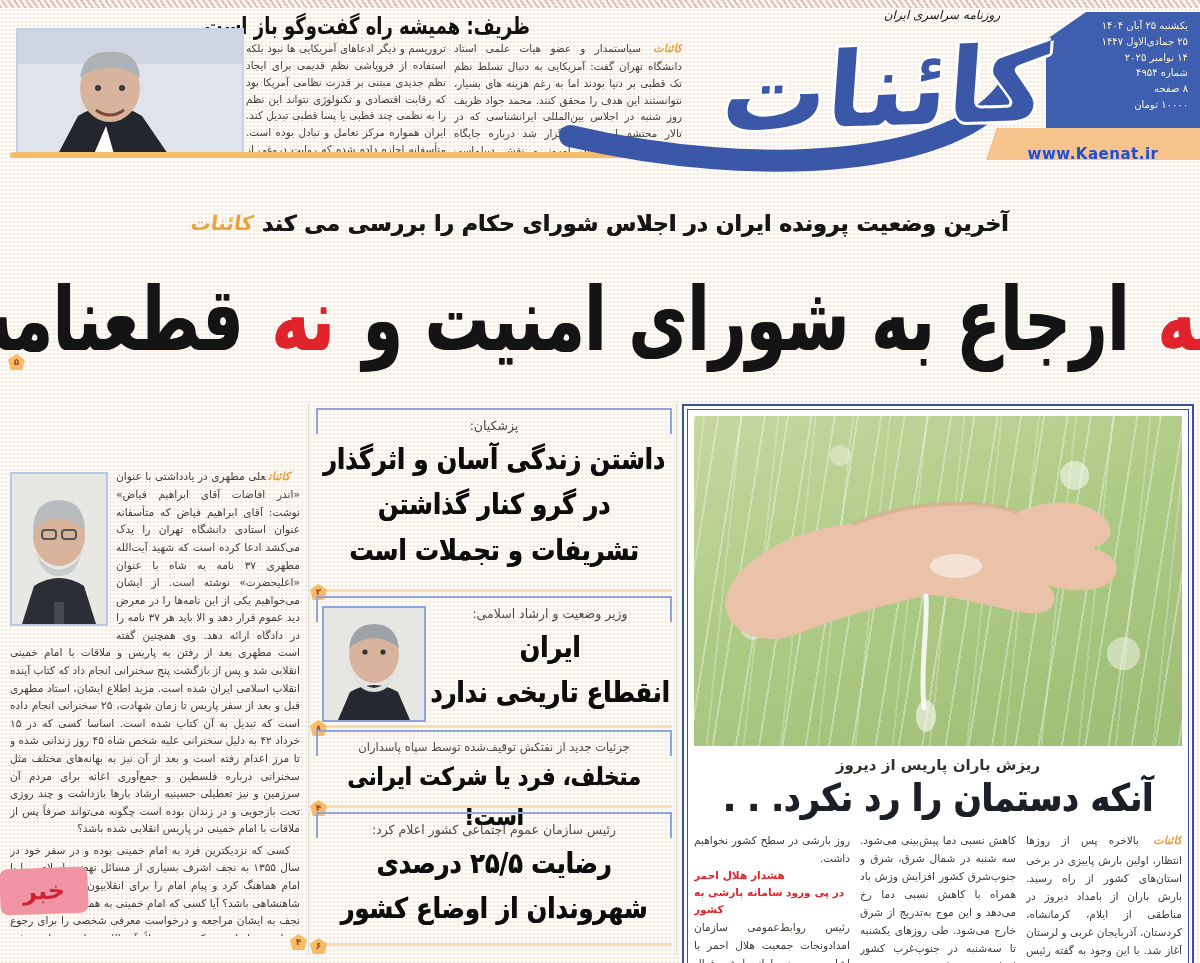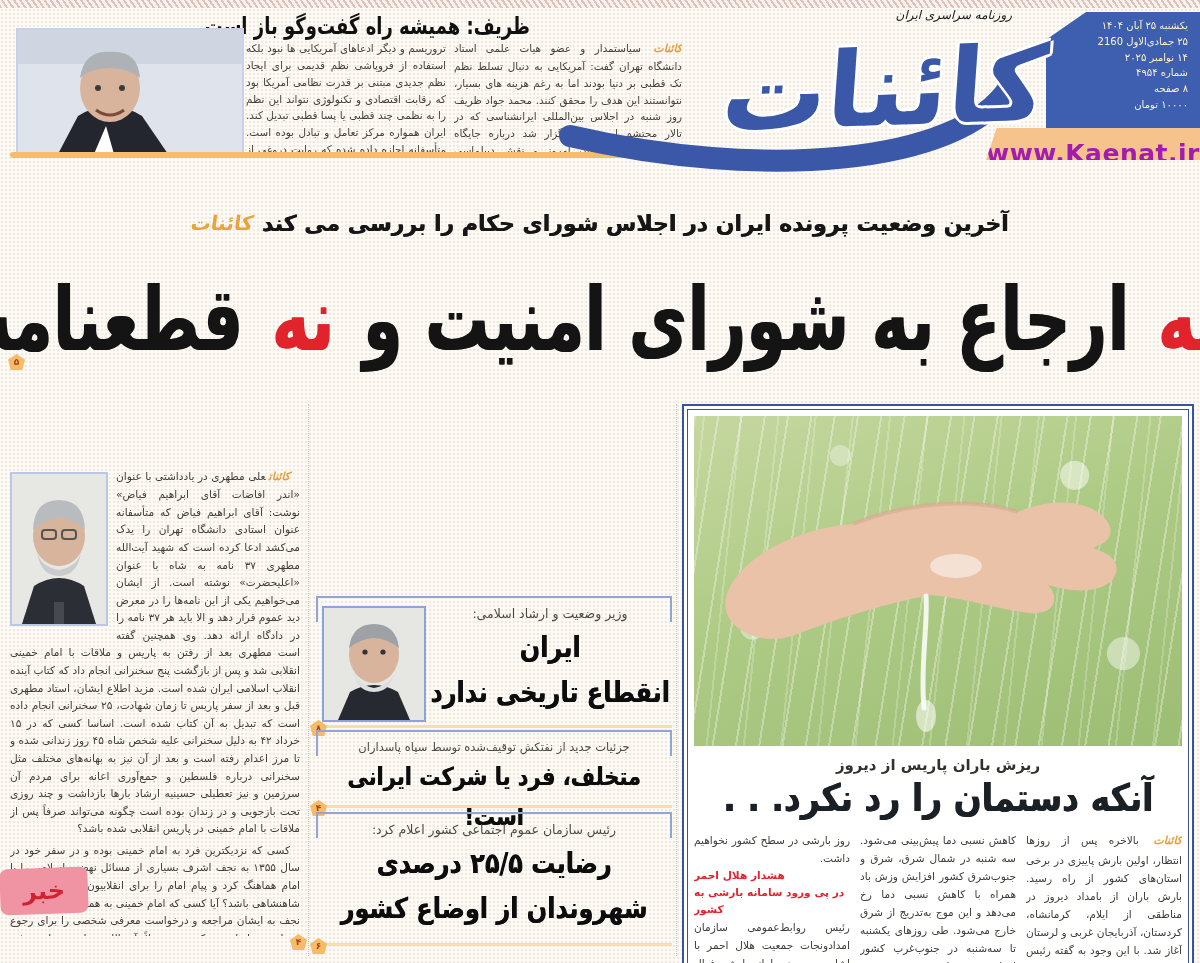--- a/index.html
+++ b/index.html
@@ -28,29 +28,29 @@
     font-size:10.4px;line-height:1.62;text-align:justify;color:#44413c;}
   .zarif-col.a{left:246px;width:200px;}
   .zarif-col.b{left:454px;width:228px;}
   .inline-logo{color:#e59f3c;font-weight:bold;font-style:italic;font-size:11px;padding-left:3px;}
   .brand-big{left:655px;top:14px;width:460px;height:150px;line-height:150px;text-align:center;
     font-size:104px;font-weight:bold;color:#3a57a8;z-index:4;
     transform:skewX(-6deg) rotate(-2deg);
     text-shadow:3px 0 0 #fff,-3px 0 0 #fff,0 3px 0 #fff,0 -3px 0 #fff,2px 2px 0 #fff,-2px -2px 0 #fff;}
   .brand-swoosh{left:540px;top:78px;width:500px;height:100px;z-index:3;pointer-events:none;}
   .brand-tagline{left:872px;top:8px;width:140px;font-size:12px;font-style:italic;color:#1c1c1c;
-    text-align:right;z-index:5;white-space:nowrap;}
+    text-align:center;z-index:5;white-space:nowrap;}
   .date-box{left:1046px;top:12px;width:154px;height:116px;background:#3e5fb0;z-index:2;
     clip-path:polygon(26% 0,100% 0,100% 100%,0 100%,0 24%);
     padding:6px 12px 0 8px;box-sizing:border-box;}
   .date-box div{font-size:10px;font-weight:normal;color:#fdf3cf;line-height:1.58;text-align:right;white-space:nowrap;}
   .www-strip{left:986px;top:128px;width:214px;height:32px;background:#f6c38d;z-index:1;
     clip-path:polygon(5% 0,100% 0,100% 100%,0 100%);
     display:flex;align-items:center;justify-content:center;}
-  .www-strip span{color:#a21caf;font-weight:bold;font-size:25px;letter-spacing:.5px;margin-top:19px;}
+  .www-strip span{color:#1d4ed8;font-weight:bold;font-size:15px;letter-spacing:.5px;margin-top:19px;}
   .orange-rule{left:10px;top:152px;width:704px;height:6px;background:#f5bd68;border-radius:3px;}
   
   .kicker-band{left:230px;top:200px;width:740px;height:46px;display:flex;align-items:center;
     justify-content:center;gap:8px;}
   .kicker-band .txt{font-size:22px;font-weight:bold;color:#161616;white-space:nowrap;
     text-shadow:.6px 0 0 #161616;}
   .kicker-band .klogo{color:#e8a33d;font-weight:bold;font-size:20px;transform:skewX(-8deg);
     order:2; }
   
   .main-headline{left:8px;top:248px;width:1184px;height:144px;display:flex;align-items:center;
@@ -144,21 +144,21 @@
 
   <div class="abs brand-tagline">روزنامه سراسری ایران</div>
   <div class="abs brand-big">کائنات</div>
   <svg class="abs brand-swoosh" viewBox="0 0 500 100">
     <path d="M470 8 C 420 88, 220 102, 30 58" stroke="#3a57a8" stroke-width="22" fill="none" stroke-linecap="round"></path>
     <path d="M470 8 C 420 88, 220 102, 30 58" stroke="#ffffff" stroke-width="28" fill="none" stroke-linecap="round" opacity="0"></path>
   </svg>
 
   <div class="abs date-box">
     <div>یکشنبه ۲۵ آبان ۱۴۰۴</div>
-    <div>۲۵ جمادی‌الاول 2160</div>
+    <div>۲۵ جمادی‌الاول ۱۴۴۷</div>
     <div>۱۴ نوامبر ۲۰۲۵</div>
     <div>شماره ۴۹۵۴</div>
     <div>۸ صفحه</div>
     <div>۱۰۰۰۰ تومان</div>
   </div>
 
   <div class="abs www-strip">
     <span dir="ltr">www.Kaenat.ir</span>
   </div>
 
@@ -192,20 +192,28 @@
     </div>
     <p><span class="inline-logo">کائنات</span><span>علی مطهری در یادداشتی با عنوان «اندر افاضات آقای ابراهیم فیاض» نوشت: آقای ابراهیم فیاض که متأسفانه عنوان استادی دانشگاه تهران را یدک می‌کشد ادعا کرده است که شهید آیت‌الله مطهری ۳۷ نامه به شاه با عنوان «اعلیحضرت» نوشته است. از ایشان می‌خواهیم یکی از این نامه‌ها را در معرض دید عموم قرار دهد و الا باید هر ۳۷ نامه را در دادگاه ارائه دهد. وی همچنین گفته است مطهری بعد از رفتن به پاریس و ملاقات با امام خمینی انقلابی شد و پس از بازگشت پنج سخنرانی انجام داد که کتاب آینده انقلاب اسلامی ایران شده است. مزید اطلاع ایشان، استاد مطهری قبل و بعد از سفر پاریس تا زمان شهادت، ۲۵ سخنرانی انجام داده است که تبدیل به آن کتاب شده است. اساسا کسی که در ۱۵ خرداد ۴۲ به دلیل سخنرانی علیه شخص شاه ۴۵ روز زندانی شده و تا مرز اعدام رفته است و بعد از آن نیز به بهانه‌های مختلف مثل سخنرانی درباره فلسطین و جمع‌آوری اعانه برای مردم آن سرزمین و نیز تعطیلی حسینیه ارشاد بارها بازداشت و چند روزی تحت بازجویی و در زندان بوده است چگونه می‌تواند صرفاً پس از ملاقات با امام خمینی در پاریس انقلابی شده باشد؟</span></p>
     <p>کسی که نزدیکترین فرد به امام خمینی بوده و در سفر خود در سال ۱۳۵۵ به نجف اشرف بسیاری از مسائل نهضت اسلامی را با امام هماهنگ کرد و پیام امام را برای انقلابیون آورد آیا می‌تواند شاهنشاهی باشد؟ آیا کسی که امام خمینی به همه گروه‌هایی که در نجف به ایشان مراجعه و درخواست معرفی شخصی را برای رجوع به او در ایران می‌کردند معمولاً آیت‌الله مطهری را معرفی می‌کردند، می‌شود مطابق نظر آقای فیاض شاهنشاهی باشد؟ البته استاد مطهری در دهه ۵۰ تا قبل از آغاز دوره جدید نهضت اسلامی که افکار مارکسیستی حتی در گروهها و افراد انقلابی مسلمان نفوذ کرده و افکار التقاطی پیدا شده بود و بیم آن می‌رفت که نهضت اسلامی به سود کمونیستها تمام شود، از فعالیت اجتماعی خود کاسته و بر تلاش ایدئولوژیک خود افزوده بود. این امر در برخی انقلابیون سطحی منشأ این توهم شده بود که آیت‌الله مطهری اندکی عافیت‌طلب شده است. شاید برخی توهمات آقای فیاض هم ناشی از همین مطلب باشد.</p>
 
   </div>
   <div class="abs khabar">
     <span>خبر</span>
   </div>
   <div class="abs ptag" style="left:290px;top:934px;">۴</div>
 
+  <div class="abs mid-box" style="top:408px;height:176px;">
+    <div class="mid-kicker">پزشکیان:</div>
+    <div class="mid-headline prewrap" style="font-size:24px;">داشتن زندگی آسان و اثرگذار
+در گرو کنار گذاشتن
+تشریفات و تجملات است</div>
+    <div class="peach-rule"></div>
+    <div class="ptag mid-tag">۲</div>
+  </div>
 
   <div class="abs mid-box" style="top:596px;height:124px;">
     <div class="salehi-photo">
       <svg width="100%" height="100%" viewBox="0 0 100 112" preserveAspectRatio="xMidYMid slice">
         <rect width="100" height="112" fill="#e6e6e3"></rect>
         <path d="M14 112 L26 84 Q50 70 74 84 L86 112 Z" fill="#26292f"></path>
         <ellipse cx="50" cy="46" rx="25" ry="29" fill="#d9b49c"></ellipse>
         <path d="M25 40 Q28 16 50 16 Q72 16 75 40 Q62 30 50 30 Q38 30 25 40 Z" fill="#9ea2a6"></path>
         <path d="M28 54 Q30 84 50 84 Q70 84 72 54 Q72 76 50 80 Q28 76 28 54 Z" fill="#dcdedf"></path>
         <circle cx="41" cy="44" r="2.6" fill="#333"></circle>

